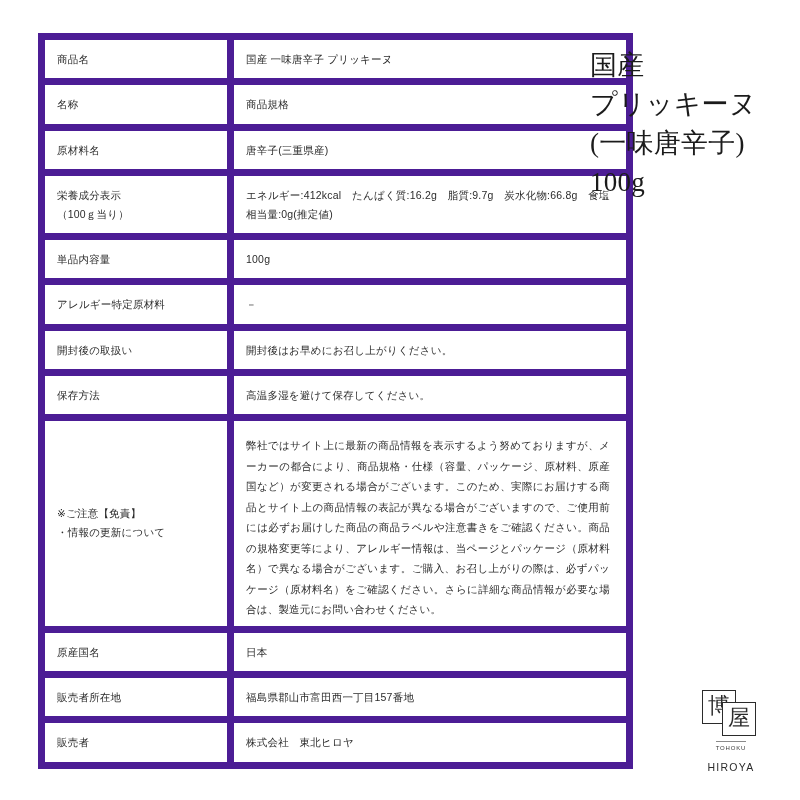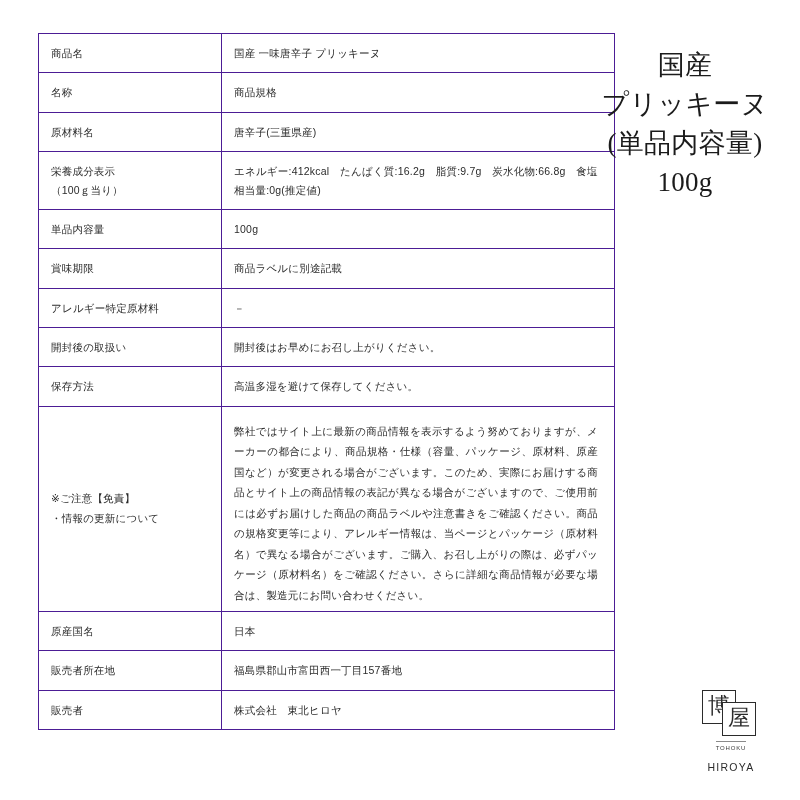--- a/index.html
+++ b/index.html
@@ -25,21 +25,21 @@
     position: absolute;
     left: 38px;
     top: 33px;
     width: 530px;
     border-collapse: collapse;
     table-layout: fixed;
     font-size: 10.5px;
     line-height: 1.75;
   }
   .spec-table td {
-    border: 1px solid #4c1d95;
+    border: 7px solid #4c1d95;
     padding: 10px 10px 10px 12px;
     vertical-align: middle;
     color: #2b2b2b;
     letter-spacing: 0.02em;
   }
   .spec-table td.label {
     width: 160px;
     background: #ffffff;
   }
   .spec-table td.value {
@@ -62,21 +62,21 @@
   .label-lines span {
     display: block;
   }
 
   
   .title-block {
     position: absolute;
     left: 590px;
     top: 46px;
     width: 190px;
-    text-align: center;
+    text-align: left;
     font-family: "Liberation Serif", "DejaVu Serif", serif;
     font-size: 27px;
     line-height: 1.45;
     color: #1b1b1b;
     letter-spacing: 0.01em;
     font-weight: 400;
   }
   .title-block .line {
     display: block;
     white-space: nowrap;
@@ -155,24 +155,20 @@
           <span>栄養成分表示</span>
           <span>（100ｇ当り）</span>
         </td>
         <td class="value">エネルギー:412kcal　たんぱく質:16.2g　脂質:9.7g　炭水化物:66.8g　食塩相当量:0g(推定値)</td>
       </tr>
       <tr>
         <td class="label">単品内容量</td>
         <td class="value">100g</td>
       </tr>
       <tr>
-        <td class="label">賞味期限</td>
-        <td class="value">商品ラベルに別途記載</td>
-      </tr>
-      <tr>
         <td class="label">アレルギー特定原材料</td>
         <td class="value">－</td>
       </tr>
       <tr>
         <td class="label">開封後の取扱い</td>
         <td class="value">開封後はお早めにお召し上がりください。</td>
       </tr>
       <tr>
         <td class="label">保存方法</td>
         <td class="value">高温多湿を避けて保存してください。</td>
@@ -195,21 +191,21 @@
       <tr>
         <td class="label">販売者</td>
         <td class="value">株式会社　東北ヒロヤ</td>
       </tr>
     </tbody>
   </table>
 
   <div class="title-block">
     <span class="line">国産</span>
     <span class="line">プリッキーヌ</span>
-    <span class="line">(単品内容量)</span>
+    <span class="line">(一味唐辛子)</span>
     <span class="line">100g</span>
   </div>
 
   <div class="logo">
     <div class="logo-mark">
       <div class="kanji">博</div>
       <div class="kanji second">屋</div>
     </div>
     <div class="logo-sub">TOHOKU</div>
     <div class="logo-name">HIROYA</div>

